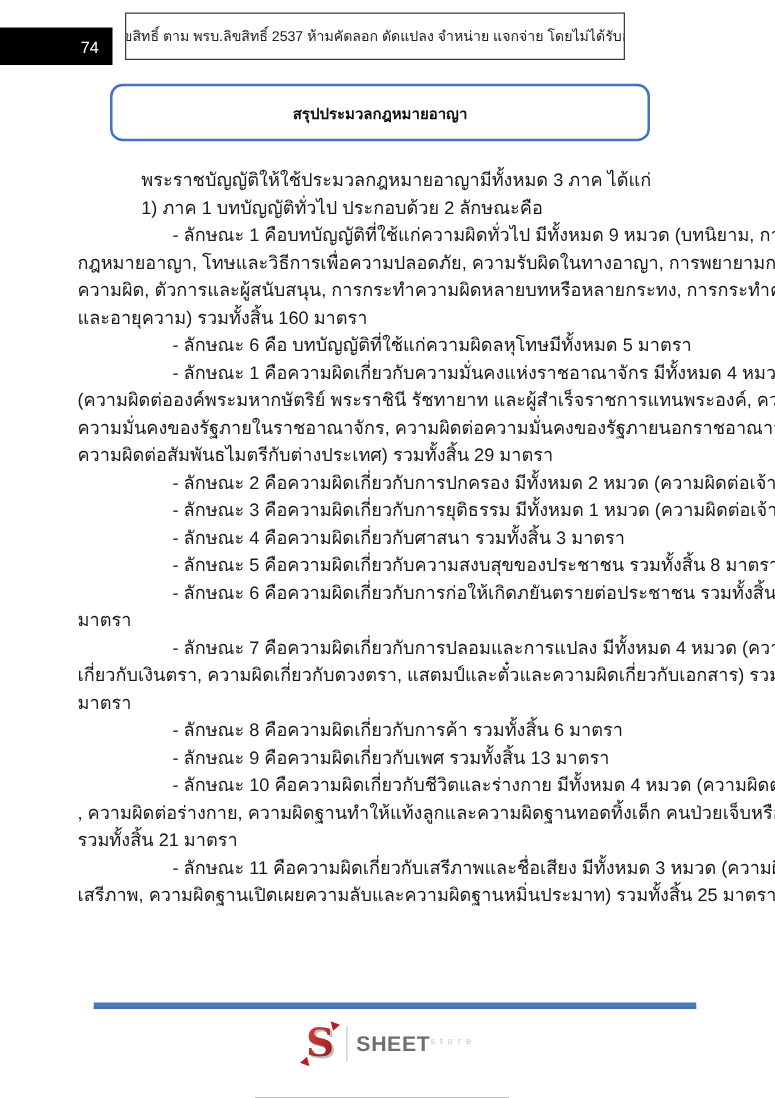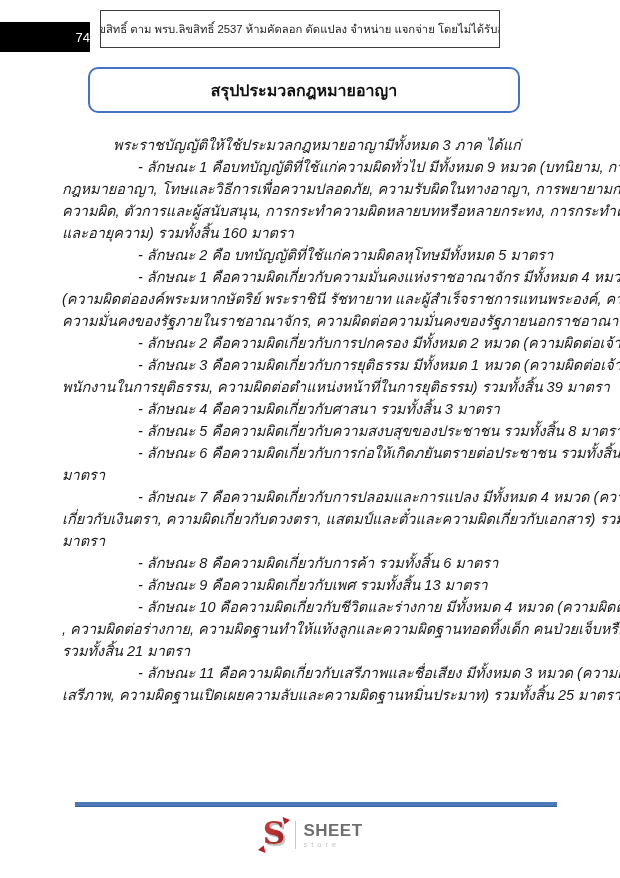--- a/index.html
+++ b/index.html
@@ -17,71 +17,70 @@
     margin:0 auto;
     overflow:hidden;
     font-family:"Liberation Sans","DejaVu Sans",sans-serif;
     color:#1a1a1a;
   }
   .pagenum-box{
     position:absolute;left:0;top:22px;
     width:90px;height:30px;
     background:#000;color:#fff;
     display:flex;align-items:center;justify-content:flex-end;
-    box-sizing:border-box;
+    padding-right:11px;box-sizing:border-box;
     font-size:13px;
   }
   .copyright-box{
     position:absolute;left:100px;top:10px;
     width:400px;height:38px;
     border:1px solid #3c3c3c;
     box-sizing:border-box;
     display:flex;align-items:center;justify-content:center;
     font-size:11.3px;color:#222;
     white-space:nowrap;overflow:hidden;
   }
   .title-box{
     position:absolute;left:88px;top:67px;
     width:432px;height:46px;
     border:2.5px solid var(--accent);
     border-radius:10px;
     box-sizing:border-box;
     display:flex;align-items:center;justify-content:center;
-    font-size:16px;font-weight:bold;color:#111;
+    font-size:12px;font-weight:bold;color:#111;
   }
   .body-text{
     position:absolute;left:62px;top:134px;
     width:516px;
     font-size:14.5px;
   }
   .body-text .line{
     height:22px;line-height:22px;
     white-space:nowrap;
-    font-style:italic;
   }
   .body-text .ind0{padding-left:0;}
   .body-text .ind1{padding-left:51px;}
   .body-text .ind2{padding-left:76px;}
   .footer-rule{
     position:absolute;left:75px;top:802px;
     width:482px;height:4px;
     background:var(--rule);
     border-bottom:1px solid #39619a;
   }
   .footer-logo{
     position:absolute;left:0;top:812px;
     width:620px;height:46px;
     display:flex;align-items:center;justify-content:center;
   }
   .logo-mark{display:block;}
   .logo-divider{
     width:1px;height:28px;background:#c9c9c9;
     margin:0 7px 0 4px;
   }
-  .logo-textcol{display:flex;flex-direction:column;justify-content:center;}
+  .logo-textcol{display:flex;flex-direction:row;justify-content:center;}
   .logo-name{
     font-size:17px;font-weight:bold;color:var(--logo-gray);
     letter-spacing:0.5px;line-height:17px;
   }
   .logo-sub{
     font-size:7.5px;color:var(--logo-light);
     letter-spacing:4px;line-height:9px;margin-top:1px;
   }
 </style>
 </head>
@@ -96,31 +95,32 @@
   <div class="copyright-box">
     <span>สงวนลิขสิทธิ์ ตาม พรบ.ลิขสิทธิ์ 2537 ห้ามคัดลอก ดัดแปลง จำหน่าย แจกจ่าย โดยไม่ได้รับอนุญาต</span>
   </div>
 
   <div class="title-box">
     <span>สรุปประมวลกฎหมายอาญา</span>
   </div>
 
   <div class="body-text">
       <div class="line ind1">พระราชบัญญัติให้ใช้ประมวลกฎหมายอาญามีทั้งหมด 3 ภาค ได้แก่</div>
+      <div class="line ind1">1) ภาค 1 บทบัญญัติทั่วไป ประกอบด้วย 2 ลักษณะคือ</div>
       <div class="line ind2">- ลักษณะ 1 คือบทบัญญัติที่ใช้แก่ความผิดทั่วไป มีทั้งหมด 9 หมวด (บทนิยาม, การใช้</div>
       <div class="line ind0">กฎหมายอาญา, โทษและวิธีการเพื่อความปลอดภัย, ความรับผิดในทางอาญา, การพยายามกระทำ</div>
       <div class="line ind0">ความผิด, ตัวการและผู้สนับสนุน, การกระทำความผิดหลายบทหรือหลายกระทง, การกระทำความผิดอีก</div>
       <div class="line ind0">และอายุความ) รวมทั้งสิ้น 160 มาตรา</div>
-      <div class="line ind2">- ลักษณะ 2 คือ บทบัญญัติที่ใช้แก่ความผิดลหุโทษมีทั้งหมด 5 มาตรา</div>
+      <div class="line ind2">- ลักษณะ 6 คือ บทบัญญัติที่ใช้แก่ความผิดลหุโทษมีทั้งหมด 5 มาตรา</div>
       <div class="line ind2">- ลักษณะ 1 คือความผิดเกี่ยวกับความมั่นคงแห่งราชอาณาจักร มีทั้งหมด 4 หมวด</div>
       <div class="line ind0">(ความผิดต่อองค์พระมหากษัตริย์ พระราชินี รัชทายาท และผู้สำเร็จราชการแทนพระองค์, ความผิดต่อ</div>
       <div class="line ind0">ความมั่นคงของรัฐภายในราชอาณาจักร, ความผิดต่อความมั่นคงของรัฐภายนอกราชอาณาจักรและ</div>
+      <div class="line ind0">ความผิดต่อสัมพันธไมตรีกับต่างประเทศ) รวมทั้งสิ้น 29 มาตรา</div>
       <div class="line ind2">- ลักษณะ 2 คือความผิดเกี่ยวกับการปกครอง มีทั้งหมด 2 หมวด (ความผิดต่อเจ้า</div>
       <div class="line ind2">- ลักษณะ 3 คือความผิดเกี่ยวกับการยุติธรรม มีทั้งหมด 1 หมวด (ความผิดต่อเจ้า</div>
-      <div class="line ind0">พนักงานในการยุติธรรม, ความผิดต่อตำแหน่งหน้าที่ในการยุติธรรม) รวมทั้งสิ้น 39 มาตรา</div>
       <div class="line ind2">- ลักษณะ 4 คือความผิดเกี่ยวกับศาสนา รวมทั้งสิ้น 3 มาตรา</div>
       <div class="line ind2">- ลักษณะ 5 คือความผิดเกี่ยวกับความสงบสุขของประชาชน รวมทั้งสิ้น 8 มาตรา</div>
       <div class="line ind2">- ลักษณะ 6 คือความผิดเกี่ยวกับการก่อให้เกิดภยันตรายต่อประชาชน รวมทั้งสิ้น 23</div>
       <div class="line ind0">มาตรา</div>
       <div class="line ind2">- ลักษณะ 7 คือความผิดเกี่ยวกับการปลอมและการแปลง มีทั้งหมด 4 หมวด (ความผิด</div>
       <div class="line ind0">เกี่ยวกับเงินตรา, ความผิดเกี่ยวกับดวงตรา, แสตมป์และตั๋วและความผิดเกี่ยวกับเอกสาร) รวมทั้งสิ้น 30</div>
       <div class="line ind0">มาตรา</div>
       <div class="line ind2">- ลักษณะ 8 คือความผิดเกี่ยวกับการค้า รวมทั้งสิ้น 6 มาตรา</div>
       <div class="line ind2">- ลักษณะ 9 คือความผิดเกี่ยวกับเพศ รวมทั้งสิ้น 13 มาตรา</div>
       <div class="line ind2">- ลักษณะ 10 คือความผิดเกี่ยวกับชีวิตและร่างกาย มีทั้งหมด 4 หมวด (ความผิดต่อชีวิต</div>

